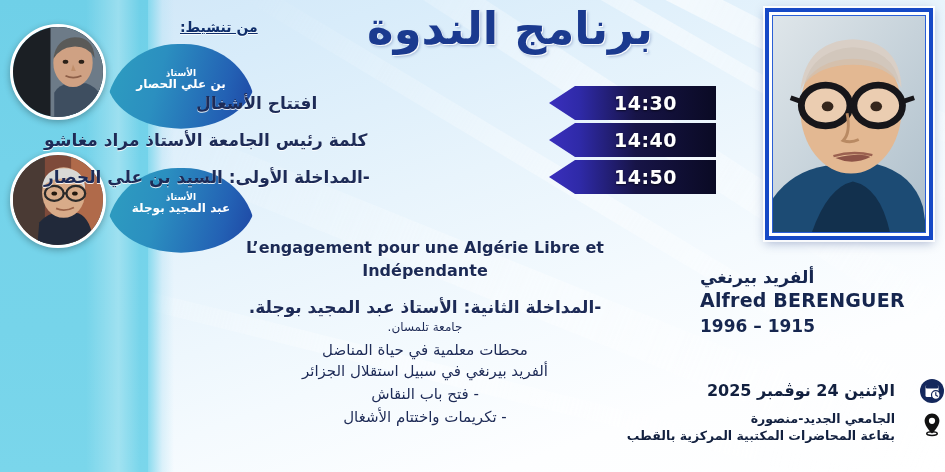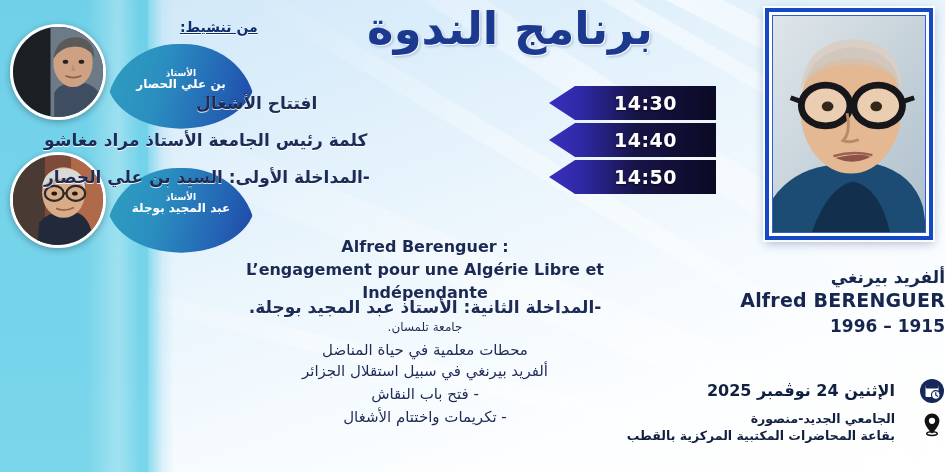--- a/index.html
+++ b/index.html
@@ -158,21 +158,21 @@
   .portrait-frame .inner {
     width:100%; height:100%;
     border:1px solid #2a5fd6;
     overflow:hidden;
     background:#b9c9d8;
   }
   .portrait-frame svg { display:block; width:100%; height:100%; }
 
   .subject {
     position:absolute; left:700px; top:266px; width:245px;
-    text-align:right; color:#16264f;
+    text-align:left; color:#16264f;
   }
   .subject .ar  { font-size:17px; font-weight:bold; direction:rtl; line-height:1.3; }
   .subject .lat { font-size:19px; font-weight:bold; letter-spacing:.2px; line-height:1.35; }
   .subject .yrs { font-size:17px; font-weight:bold; line-height:1.5; }
 
   
   .info { position:absolute; left:600px; top:378px; width:345px; }
   .info-row { display:flex; align-items:flex-start; justify-content:flex-end; gap:24px; margin-bottom:7px; }
   .info-text { direction:rtl; text-align:right; color:#12203f; }
   .info-row.date .info-text { font-size:16px; font-weight:bold; padding-top:3px; }
@@ -258,21 +258,20 @@
       <div class="stext wide">كلمة رئيس الجامعة الأستاذ مراد مغاشو</div>
       <div class="stime">14:40</div>
     </div>
     <div class="srow">
       <div class="stext wide">-المداخلة الأولى: السيد بن علي الحصار</div>
       <div class="stime">14:50</div>
     </div>
   </div>
 
   <div class="fr-block">
-    <div class="fr-line1">Alfred Berenguer :</div>
     <div class="fr-line2">L’engagement pour une Algérie Libre et Indépendante</div>
   </div>
 
   <div class="ar-block">
     <div class="b1">-المداخلة الثانية: الأستاذ عبد المجيد بوجلة.</div>
     <div class="b2">جامعة تلمسان.</div>
     <div class="b3">محطات معلمية في حياة المناضل</div>
     <div class="b4">ألفريد بيرنغي في سبيل استقلال الجزائر</div>
     <div class="b5">- فتح باب النقاش</div>
     <div class="b6">- تكريمات واختتام الأشغال</div>

